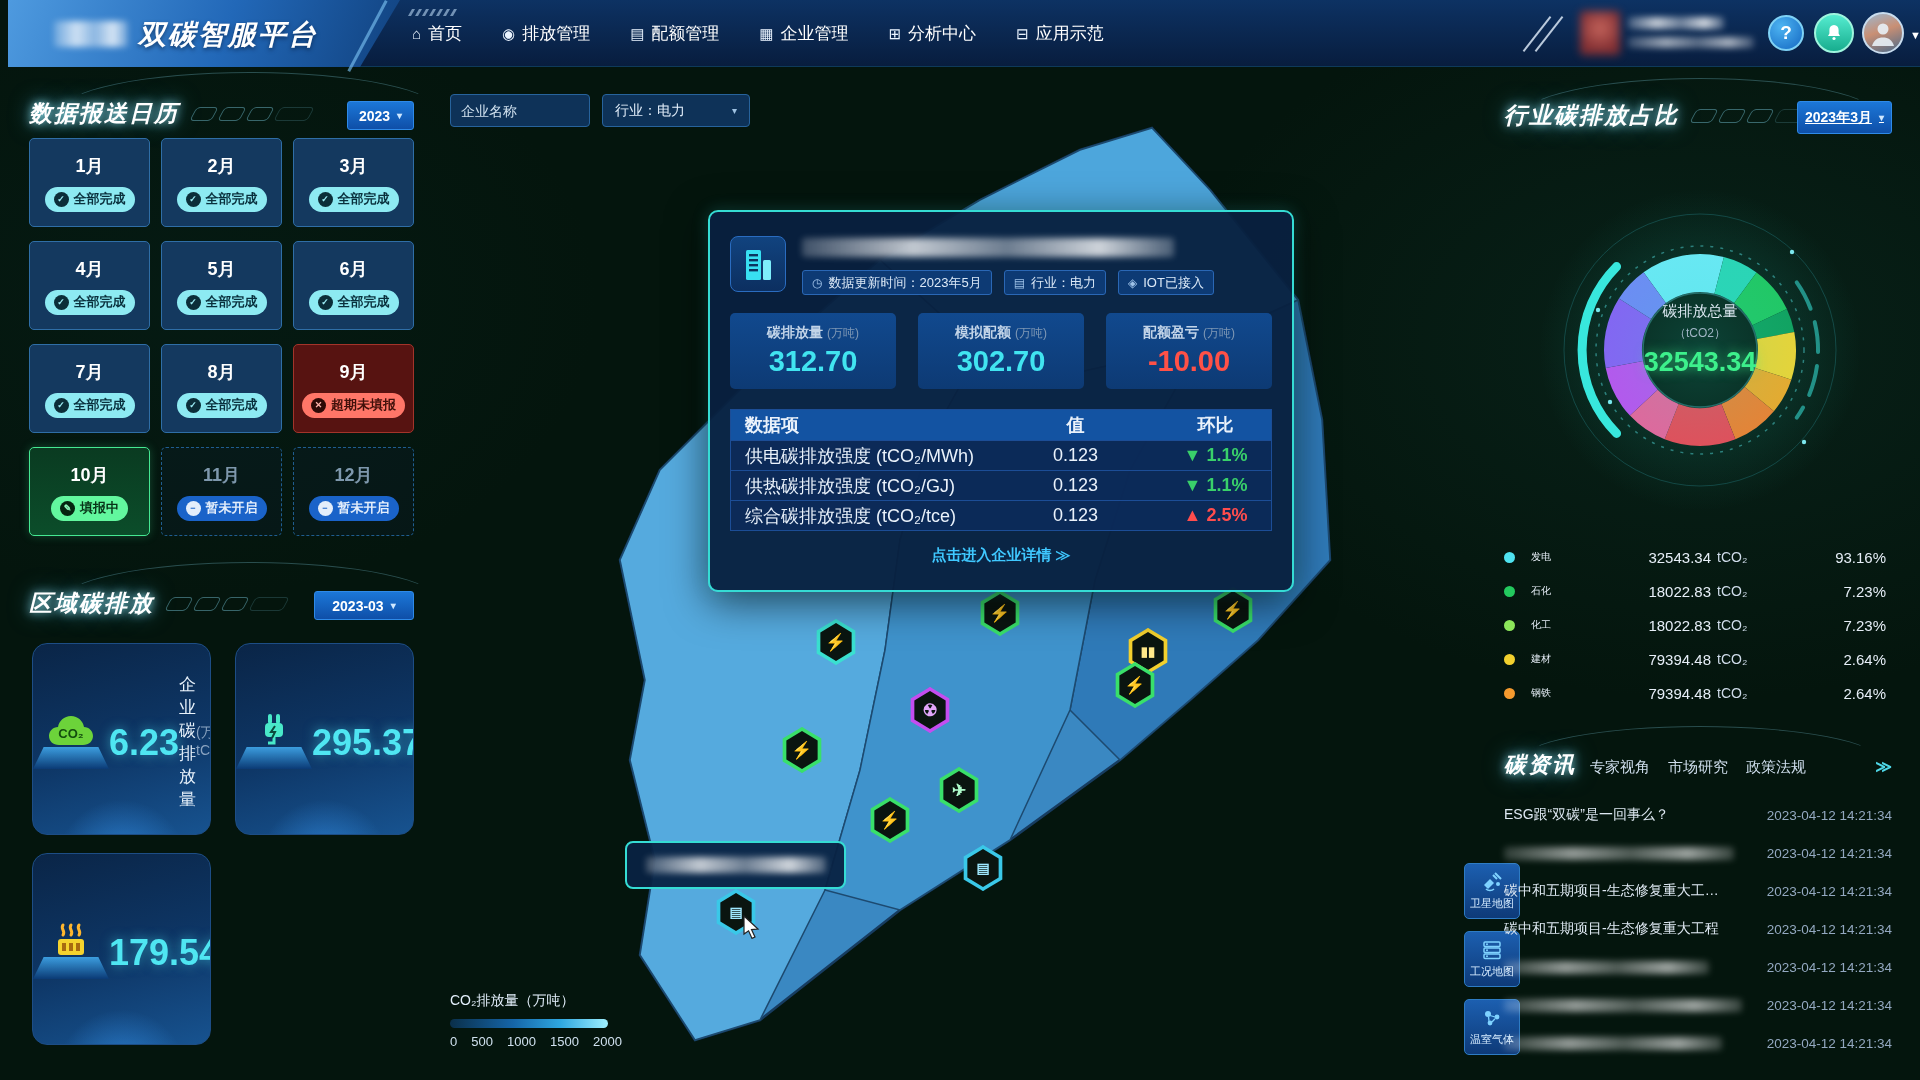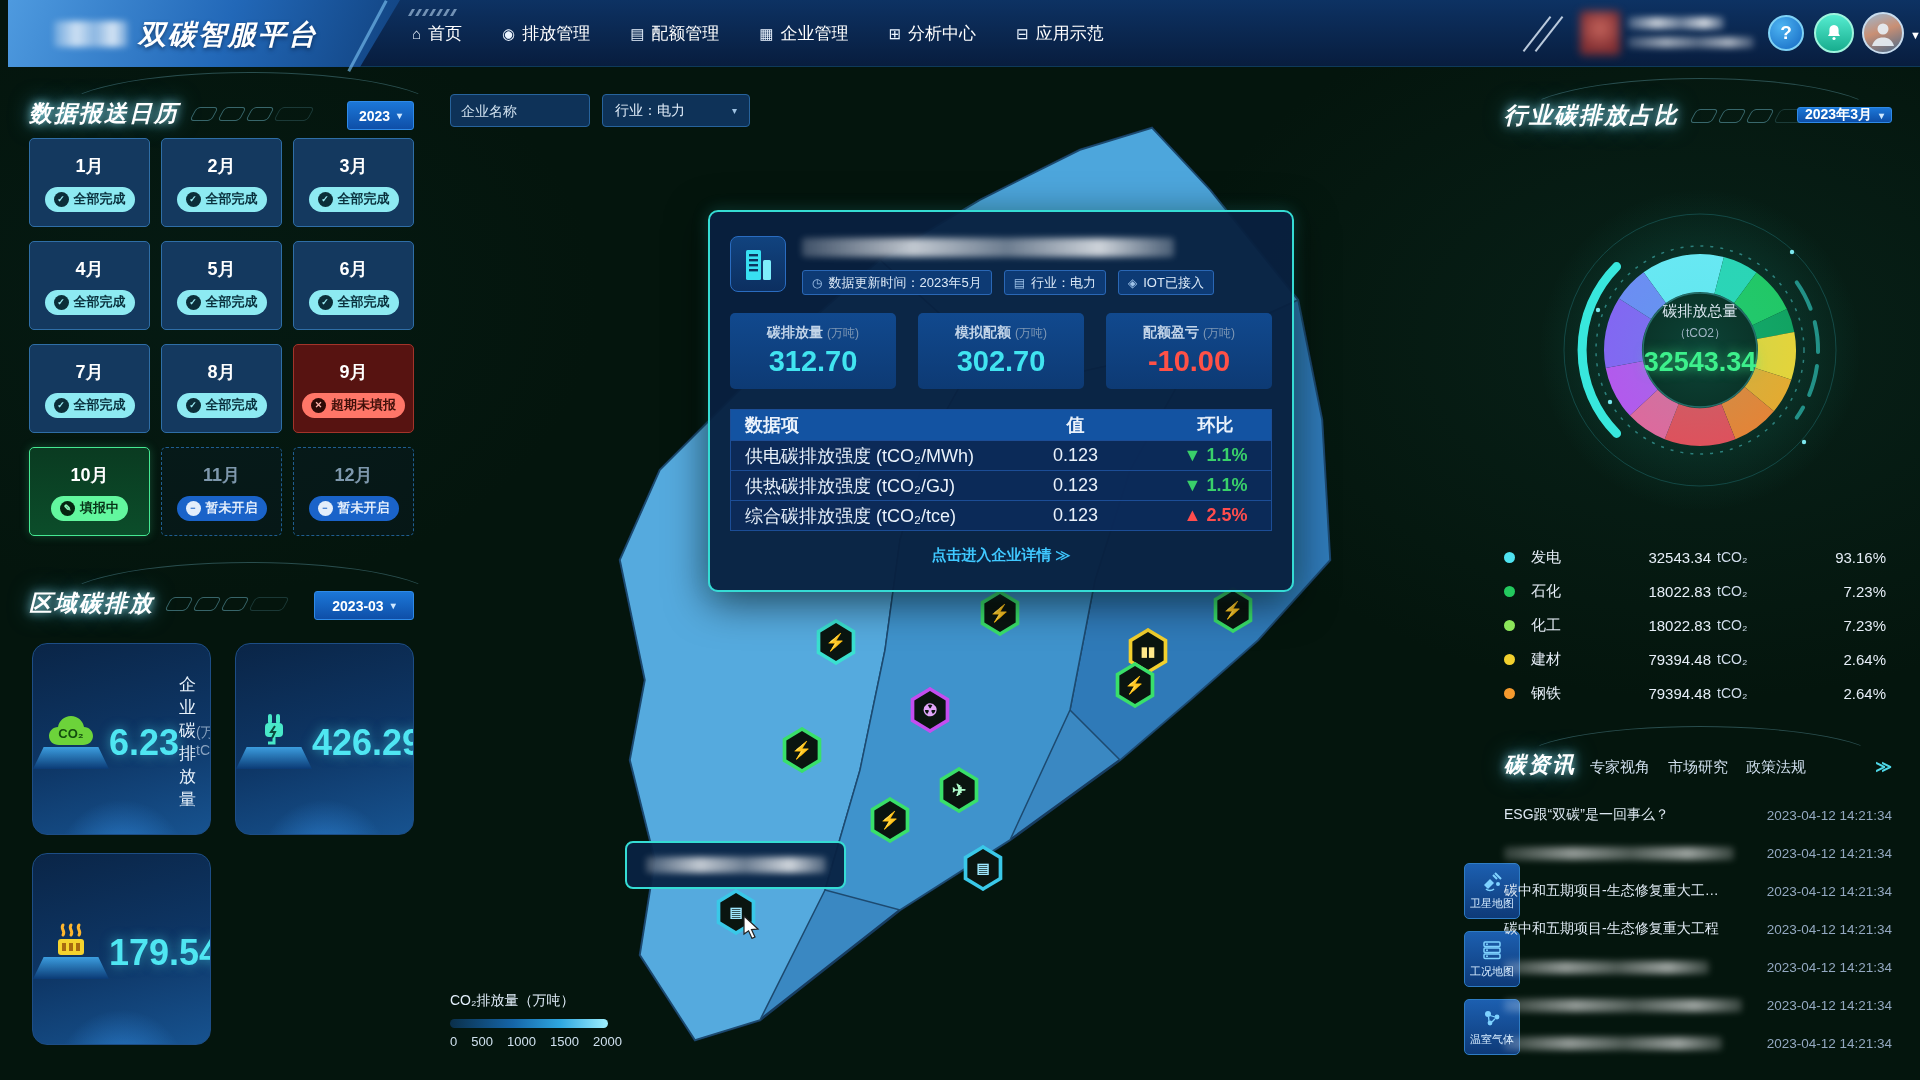--- a/index.html
+++ b/index.html
@@ -140,21 +140,21 @@
   .donut-wrap { position:absolute; left:1540px; top:190px; width:320px; height:320px; }
   .donut-glow { position:absolute; left:-30px; top:-30px; width:380px; height:380px;
     background:radial-gradient(circle, rgba(40,220,200,.22), transparent 60%); }
   .donut-center { position:absolute; left:60px; top:112px; width:200px; text-align:center; }
   .dc-label { font-size:15px; color:#dce8f2; }
   .dc-unit { font-size:12px; color:#9fb4c4; margin-top:4px; }
   .dc-value { font-size:27px; font-weight:800; color:#3df08c; text-shadow:0 0 12px rgba(61,240,140,.7); margin-top:5px; }
   .ind-legend { position:absolute; left:1504px; top:540px; width:382px; }
   .il-row { display:flex; align-items:center; height:34px; }
   .il-dot { width:11px; height:11px; border-radius:50%; margin-right:16px; }
-  .il-name { font-size:15px; color:#e6eef7; width:70px; }
+  .il-name { font-size:10px; color:#e6eef7; width:70px; }
   .il-val { font-size:15px; color:#e6eef7; width:110px; text-align:right; }
   .il-unit { font-size:14px; color:#cfdcea; width:52px; text-align:left; padding-left:6px; }
   .il-pct { font-size:15px; color:#e6eef7; flex:1; text-align:right; }
 
   .news-head { position:absolute; left:1504px; top:750px; width:388px; display:flex; align-items:baseline; }
   .news-tabs { display:flex; gap:18px; margin-left:14px; }
   .news-tab { font-size:15px; color:#cfdeed; cursor:pointer; white-space:nowrap; }
   .news-more { margin-left:auto; color:#4fd8e8; font-size:16px; font-weight:700; cursor:pointer; }
   .news-list { position:absolute; left:1504px; top:796px; width:388px; }
   .news-row { height:38px; display:flex; align-items:center; cursor:pointer; }
@@ -374,21 +374,21 @@
       <div class="s-iconwrap">
         <svg width="44" height="42" viewBox="0 0 44 42">
           <rect x="13" y="12" width="18" height="14" rx="4" fill="#49e9c9"></rect>
           <rect x="16" y="3" width="4" height="10" rx="2" fill="#49e9c9"></rect>
           <rect x="24" y="3" width="4" height="10" rx="2" fill="#49e9c9"></rect>
           <path d="M22 26v6h-6" stroke="#49e9c9" stroke-width="3" fill="none"></path>
           <path d="M23 15l-4 6h4l-3 6" stroke="#0b4a3c" stroke-width="2" fill="none"></path>
         </svg>
         <div class="ped"></div>
       </div>
-      <div class="s-num">426.29</div>
+      <div class="s-num">295.37</div>
       <div class="s-label">企业供电碳排强度</div>
       <div class="s-unit">(tCO₂/MWh)</div>
       <div class="s-delta tone-good">
           <span>▼</span>
           <span>2.5%</span>
         </div>
     </div>
     <div class="scard">
       <div class="s-iconwrap">
         <svg width="44" height="42" viewBox="0 0 44 42">
@@ -601,21 +601,21 @@
   <div class="arc-line" style="left:1520px;top:78px;width:360px;height:80px;"></div>
   <div class="abs" style="left:1504px;top:100px;display:flex;align-items:center;">
     <span class="panel-title">行业碳排放占比</span>
     <span class="deco-boxes">
         <i></i>
         <i></i>
         <i></i>
         <i></i>
       </span>
   </div>
-  <div class="dd abs" style="left:1797px;top:107px;width:95px;height:16px;">
+  <div class="dd abs" style="left:1797px;top:101px;width:95px;height:33px;text-decoration:underline;">
     <span>2023年3月</span>
     <span class="caret">▾</span>
   </div>
 
   <div class="donut-wrap">
     <div class="donut-glow"></div>
     <svg width="320" height="320" viewBox="0 0 320 320">
       <circle cx="160" cy="160" r="136" fill="none" stroke="rgba(60,200,220,.22)" stroke-width="1"></circle>
       <circle cx="160" cy="160" r="104" fill="none" stroke="rgba(90,230,235,.45)" stroke-width="1.5" stroke-dasharray="3 7"></circle>
       <path d="M 76.6,243.4 A 118 118 0 0 1 76.6,76.6" stroke="#39e8de" stroke-width="9" fill="none" stroke-linecap="round"></path>

